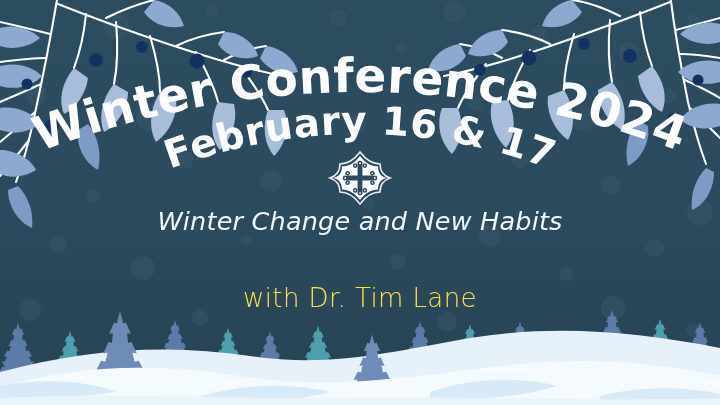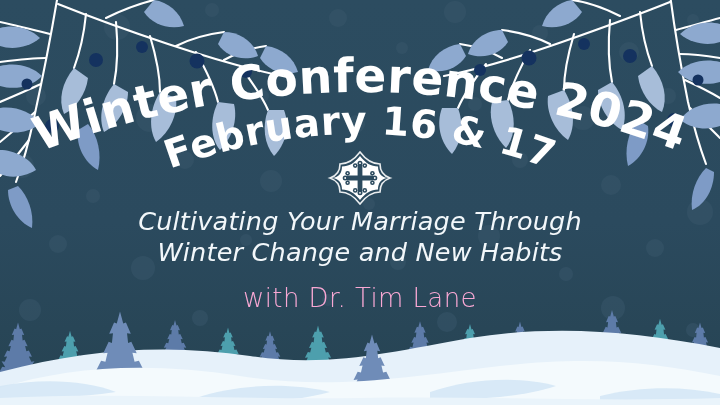--- a/index.html
+++ b/index.html
@@ -29,21 +29,21 @@
     position:absolute;left:0;top:206px;width:720px;
     text-align:center;color:#f2f7fa;
     font-family:"DejaVu Sans", sans-serif;
     font-style:italic;font-weight:300;
     font-size:25.5px;line-height:31px;
     letter-spacing:0.2px;
   }
   #subtitle div{white-space:nowrap;}
   #speaker{
     position:absolute;left:0;top:283px;width:720px;
-    text-align:center;color:#f9a8d4;
+    text-align:center;color:#fde047;
     font-family:"DejaVu Sans", sans-serif;
     font-weight:300;font-size:26px;letter-spacing:0.4px;
   }
 </style>
 </head>
 <body>
 
 <div id="poster">
 
   <svg class="layer" viewBox="0 0 720 405">
@@ -265,21 +265,20 @@
       <circle cx="29.2" cy="40.4" r="0.8"></circle>
       <circle cx="38.8" cy="40.4" r="0.8"></circle>
       <circle cx="21.6" cy="23.2" r="0.8"></circle>
       <circle cx="21.6" cy="32.8" r="0.8"></circle>
       <circle cx="46.4" cy="23.2" r="0.8"></circle>
       <circle cx="46.4" cy="32.8" r="0.8"></circle>
     </g>
   </svg>
 
   <div id="subtitle">
-    <div>Cultivating Your Marriage Through</div>
     <div>Winter Change and New Habits</div>
   </div>
 
   <div id="speaker">with Dr. Tim Lane</div>
 
   <svg class="layer" viewBox="0 0 720 405">
     <defs>
 
       <g id="pine">
         <path d="M0,0

